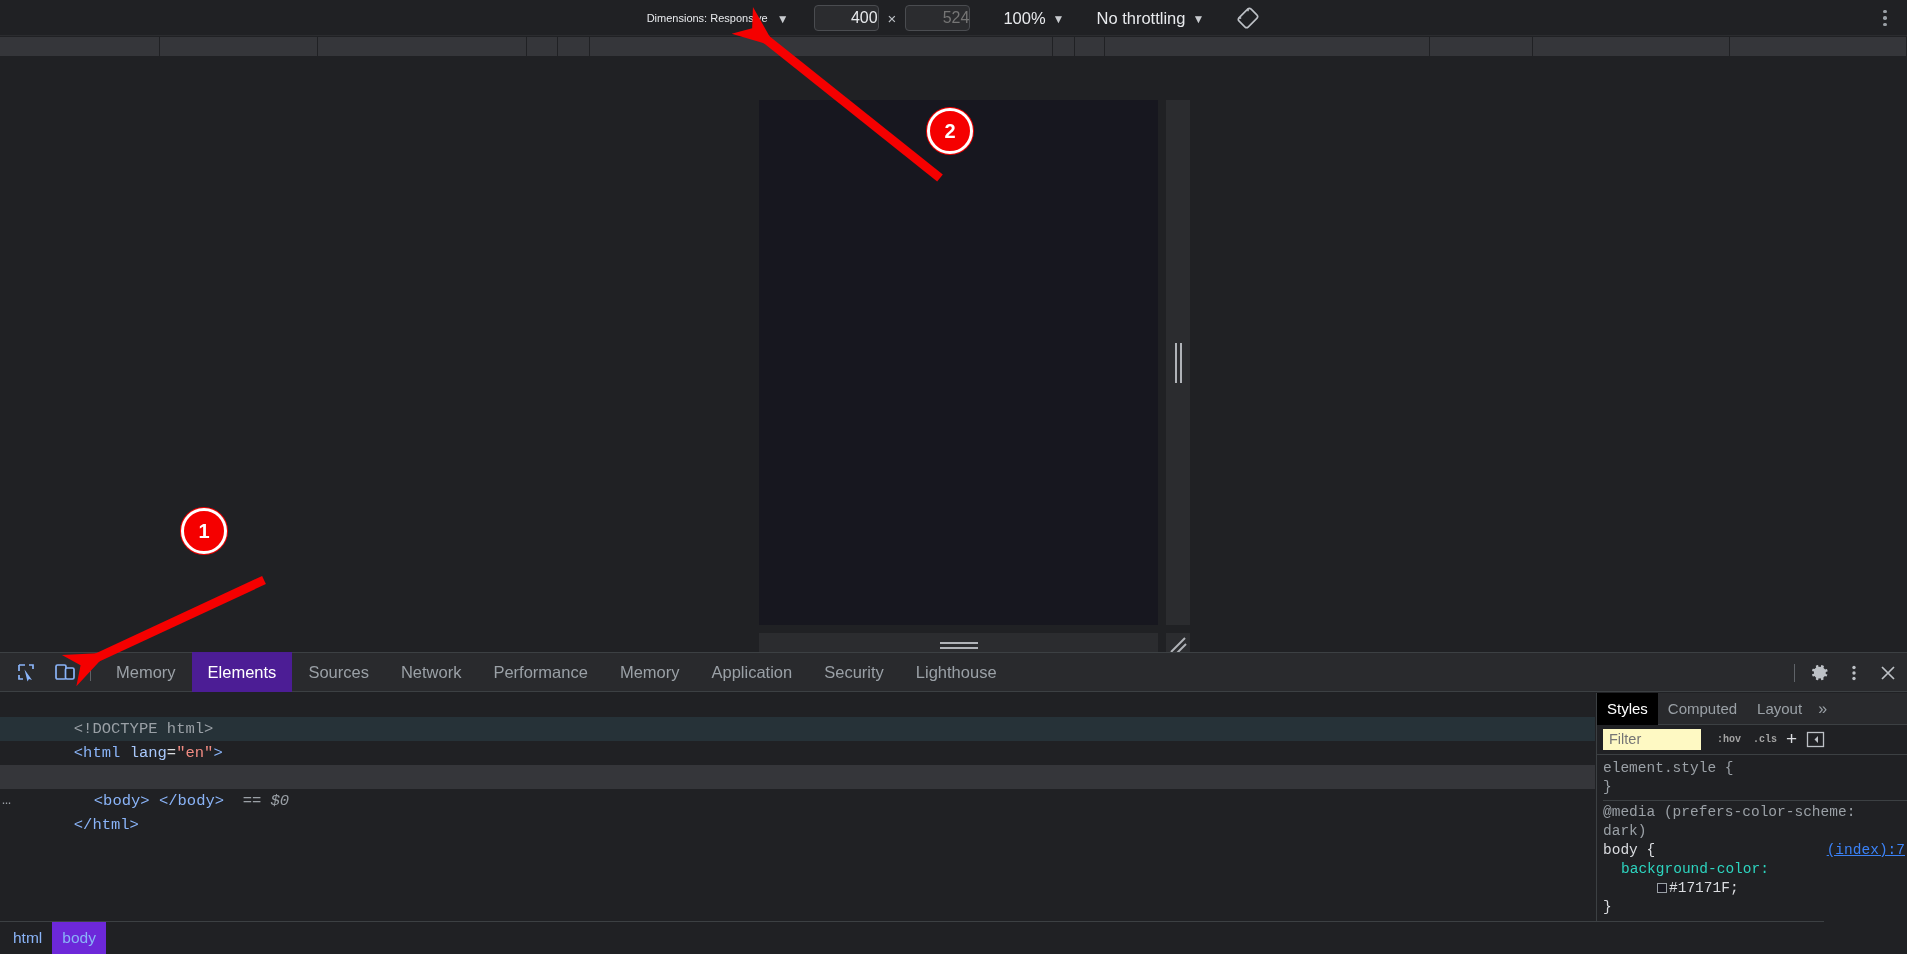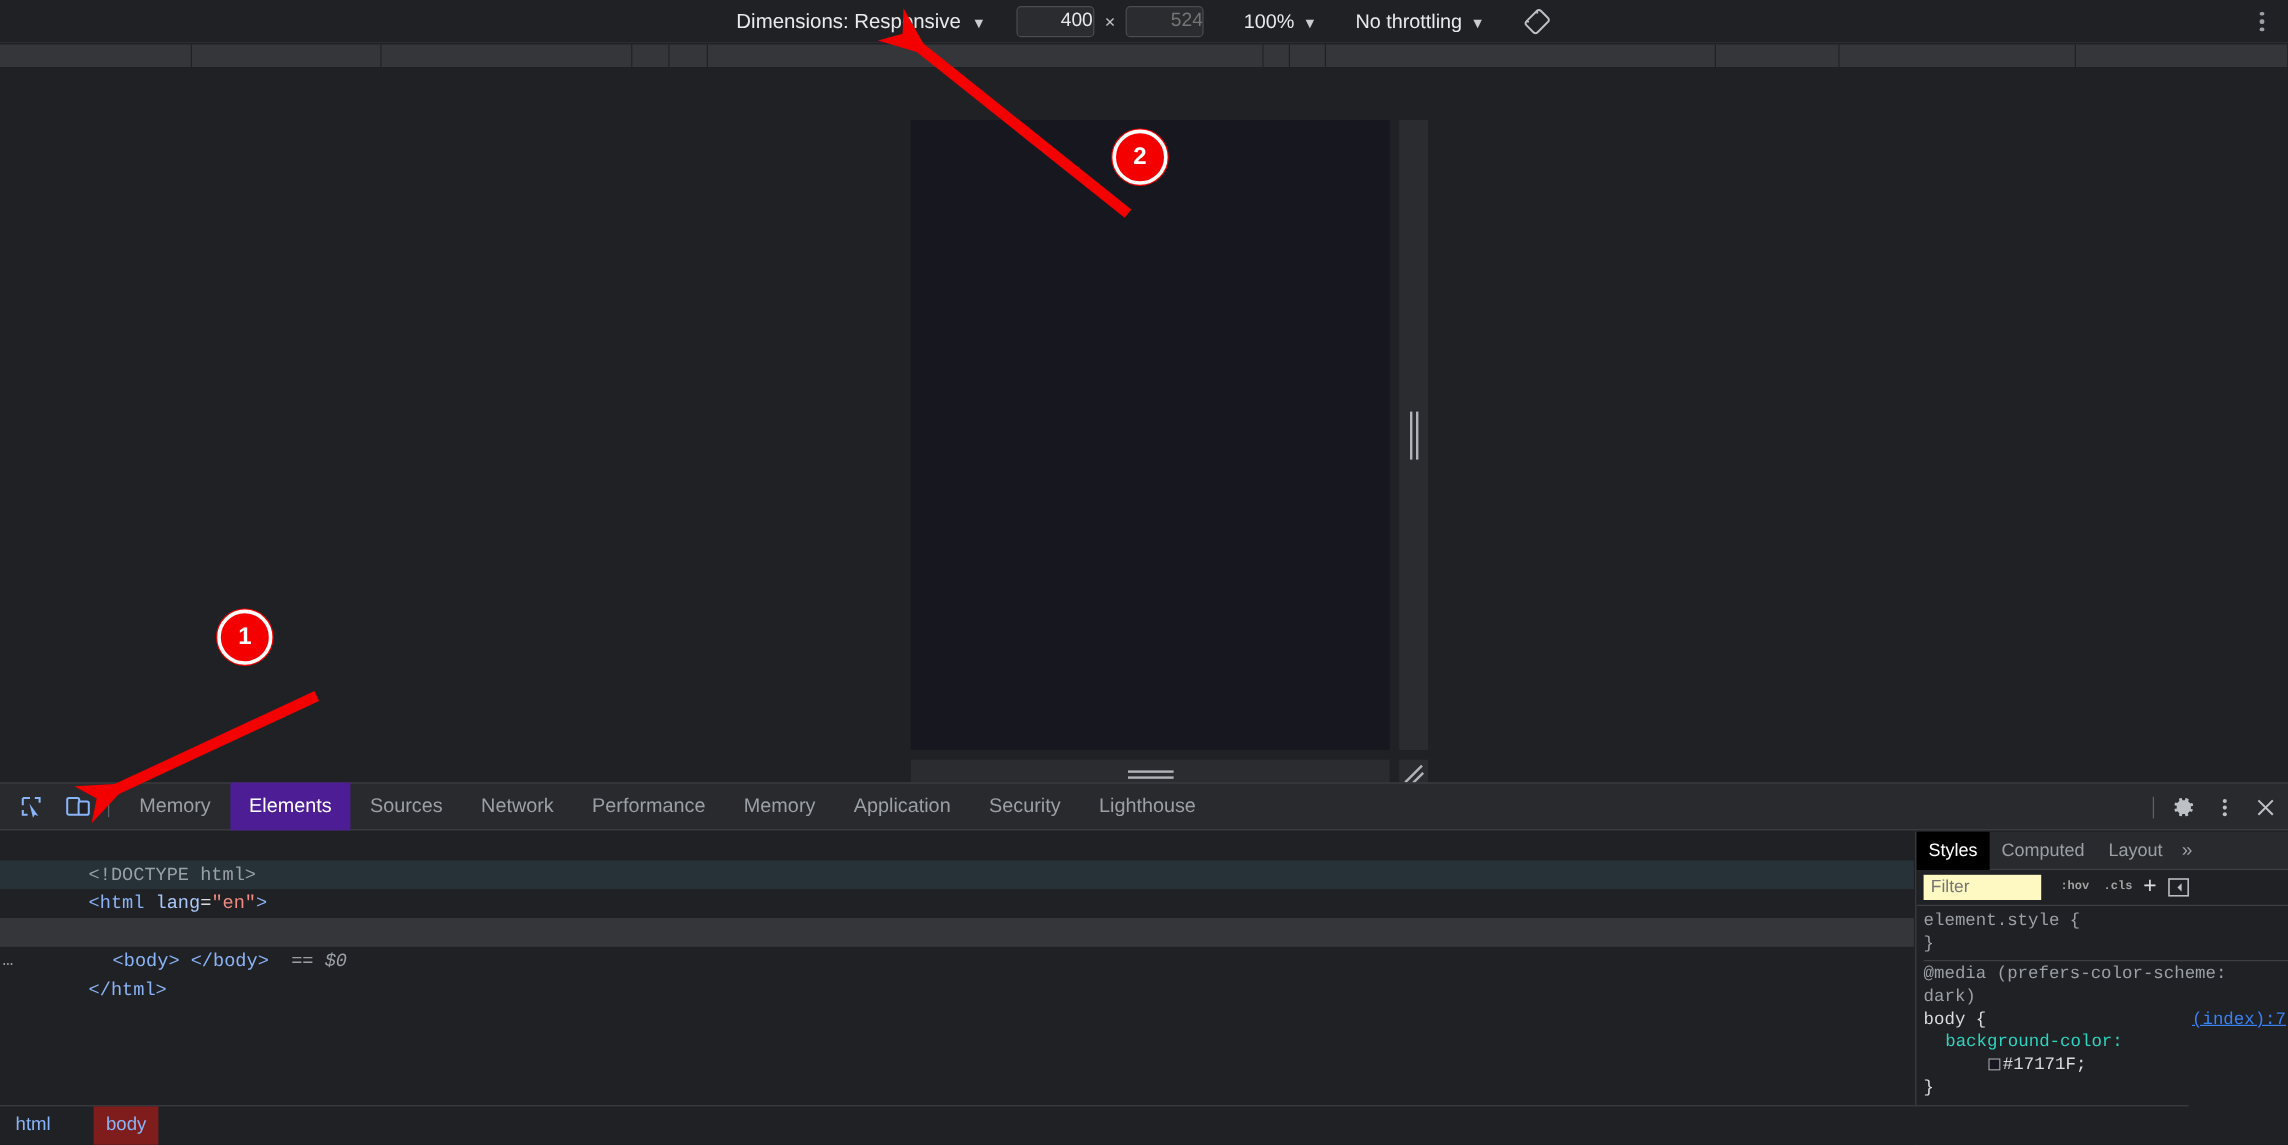--- a/index.html
+++ b/index.html
@@ -17,21 +17,21 @@
     background: #202124;
     display: flex; align-items: center;
     border-bottom: 1px solid #2b2c2f;
   }
   .dt-center {
     position: absolute; left: 0; right: 0; top: 0; height: 36px;
     display: flex; align-items: center; justify-content: center; gap: 0;
   }
   .dt-item { display: flex; align-items: center; height: 36px; }
   .dim-label {
-    color: #e8eaed; font-size: 17px; padding: 0 2px;
+    color: #e8eaed; font-size: 11px; padding: 0 2px;
     white-space: nowrap;
   }
   .caret {
     color: #c9ccd0; font-size: 12px; margin-left: 7px; margin-right: 0px;
     position: relative; top: 1px;
   }
   .dim-input {
     width: 65px; height: 26px; margin-left: 25px;
     background: #2b2c2f; border: 1px solid #4a4c50; border-radius: 4px;
     color: #e8eaed; font-size: 16px; font-family: "Liberation Sans", sans-serif;
@@ -214,21 +214,21 @@
     position: absolute; left: 0; top: 921px; width: 1824px; height: 33px;
     background: #202124; border-top: 1px solid #3c4043;
     display:flex; align-items:center;
   }
   .crumb {
     color: #8ab4f8; font-size: 15.5px; padding: 0 10px; height: 33px;
     display:flex; align-items:center; cursor:pointer;
     font-family: "Liberation Sans", sans-serif;
   }
   .crumb:first-child { margin-left: 3px; }
-  .crumb.active { background: #7f1d1d; margin-left: 26px; }
+  .crumb.active { background: #6d28d9; }
 
   
   .anno-layer { position:absolute; left:0; top:0; width:1907px; height:954px; pointer-events:none; }
   .marker {
     position: absolute; width: 46px; height: 46px; border-radius: 50%;
     background: #f50000; border: 3px solid #ffffff;
     box-shadow: 0 0 0 1px #f50000;
     display:flex; align-items:center; justify-content:center;
     color: #fff; font-size: 20px; font-weight: bold;
     font-family: "Liberation Sans", sans-serif;

